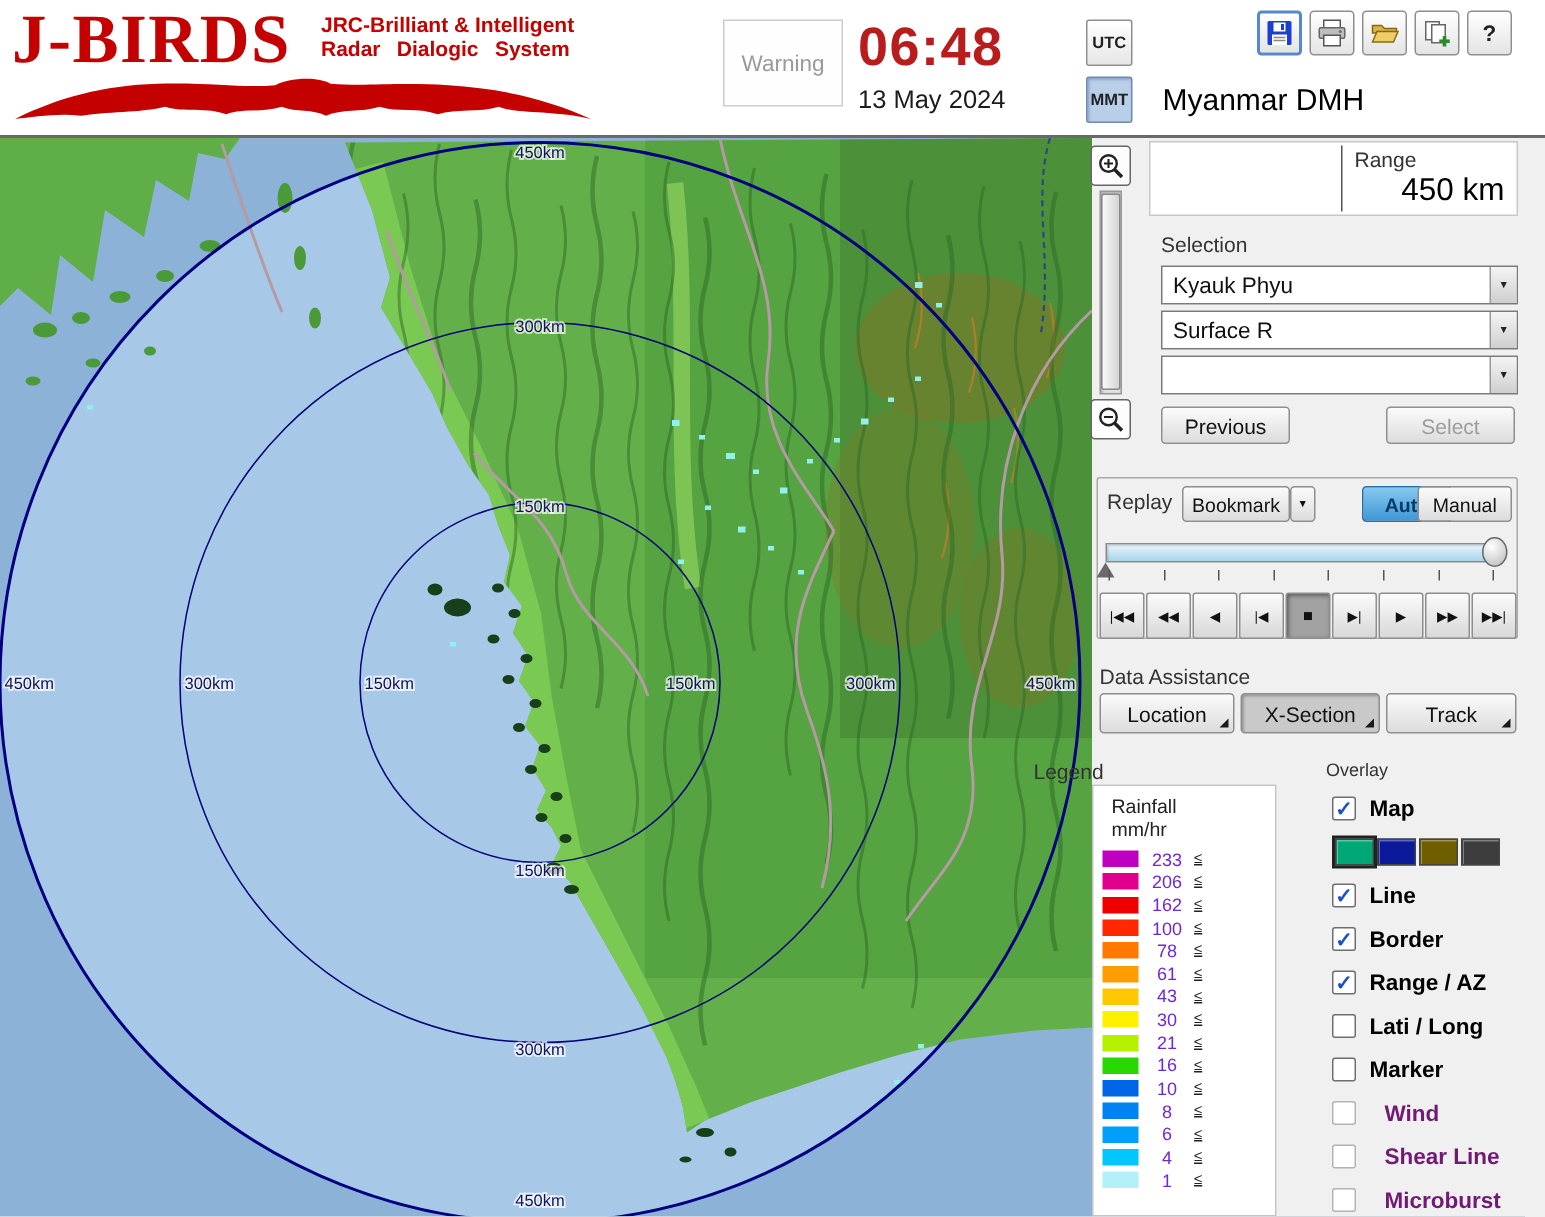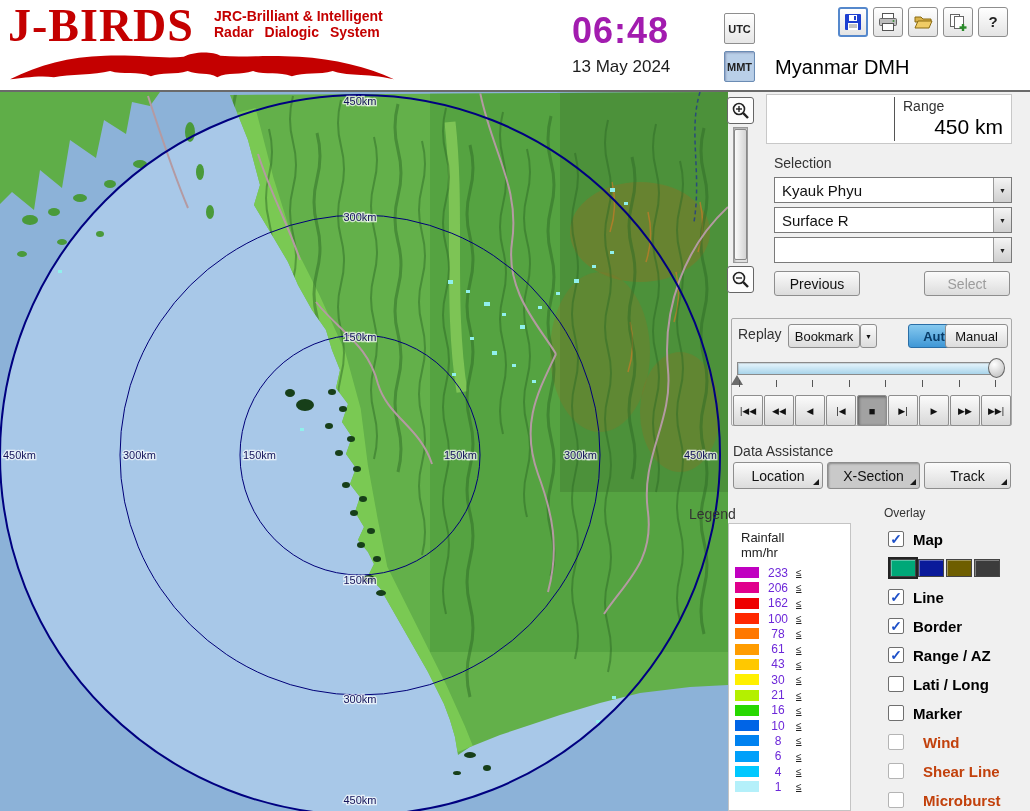--- a/index.html
+++ b/index.html
@@ -11,21 +11,21 @@
   .header{position:absolute;left:0;top:0;width:1030px;height:92px;background:#ffffff;
           border-bottom:2px solid #6a6a6a;}
   .logo-title{position:absolute;left:8px;top:0px;font-family:"Liberation Serif",serif;
           font-weight:bold;font-size:46px;color:#c40000;letter-spacing:1px;line-height:52px;}
   .logo-sub{position:absolute;left:214px;top:8px;color:#c40000;font-weight:bold;font-size:14px;line-height:16px;}
   .logo-sub .l2{word-spacing:7px;}
   .eagle{position:absolute;left:8px;top:48px;width:388px;height:36px;}
   .warnbox{position:absolute;left:482px;top:13px;width:80px;height:58px;background:#fefefe;
           border:1px solid #cccccc;display:flex;align-items:center;justify-content:center;}
   .warnbox span{color:#9a9a9a;font-size:15px;}
-  .time{position:absolute;left:572px;top:10px;font-size:36px;font-weight:600;color:#a21caf;letter-spacing:1px;}
+  .time{position:absolute;left:572px;top:10px;font-size:36px;font-weight:600;color:#b91c1c;letter-spacing:1px;}
   .date{position:absolute;left:572px;top:57px;font-size:17px;color:#1c1c1c;}
   .tzbtn{position:absolute;left:724px;width:31px;height:31px;font-size:11px;font-weight:bold;
          background:linear-gradient(#ffffff,#e6e6e6);border:1px solid #8e8e8e;border-radius:2px;color:#222;padding:0;}
   .tzbtn.utc{top:13px;}
   .tzbtn.mmt{top:51px;background:#b9cfe8;border:1px solid #6b8cb4;box-shadow:inset 1px 1px 2px rgba(0,0,60,.25);}
   .toolbar{position:absolute;left:838px;top:7px;display:flex;gap:5px;}
   .tbtn{width:30px;height:30px;background:linear-gradient(#ffffff,#e4e4e4);border:1px solid #8e8e8e;
         border-radius:3px;display:flex;align-items:center;justify-content:center;padding:0;}
   .tbtn.sel{border:2px solid #5588cc;}
   .station{position:absolute;left:775px;top:56px;font-size:20px;color:#000;}
@@ -97,40 +97,43 @@
   .lrow{display:flex;align-items:center;height:15.3px;}
   .lsw{width:24px;height:11px;flex:0 0 24px;}
   .lval{width:30px;text-align:center;font-size:12px;color:#6d28d9;margin-left:4px;}
   .lle{font-size:10px;color:#222;margin-left:3px;text-decoration:underline;}
   .ovitems{position:absolute;left:888px;top:528px;width:142px;}
   .orow{display:flex;align-items:center;height:22px;margin-bottom:7px;cursor:default;}
   .cb{width:16px;height:16px;background:#fff;border:1px solid #6f6f6f;border-radius:2px;flex:0 0 16px;
       display:flex;align-items:center;justify-content:center;font-size:14px;font-weight:bold;color:#1e50c8;line-height:1;}
   .orow.dis .cb{border-color:#b4b4b4;}
   .olab{font-size:15px;font-weight:600;color:#000;margin-left:9px;white-space:nowrap;}
-  .orow.dis .olab{color:#c2410c;margin-left:19px;}
+  .orow.dis .olab{color:#701a75;margin-left:19px;}
   .oswatches{display:flex;gap:2px;height:22px;margin-bottom:7px;padding-left:2px;align-items:center;}
   .osw{width:26px;height:18px;border:1px solid #444;box-shadow:inset 1px 1px 0 rgba(255,255,255,.35);}
   .osw.sel{outline:2px solid #222;}
 </style>
 </head>
 <body>
 
 <div class="app">
 
   <div class="header">
     <span class="logo-title">J-BIRDS</span>
     <div class="logo-sub">
       <div class="l1">JRC-Brilliant &amp; Intelligent</div>
       <div class="l2">Radar  Dialogic  System</div>
     </div>
     <svg class="eagle" viewBox="0 0 380 34">
       <path fill="#c40000" d="M2,30 C30,16 60,8 95,7 C130,6 150,10 172,8 C180,3 200,2 208,7 C230,9 250,6 285,8 C320,10 352,18 378,30 C350,24 330,27 318,22 C305,26 290,23 278,27 C265,22 252,26 240,22 C228,26 215,23 205,28 C196,23 186,26 176,22 C164,26 150,23 140,27 C128,22 112,26 100,22 C85,26 60,25 45,28 C30,26 14,29 2,30 Z"></path>
     </svg>
 
+    <div class="warnbox">
+      <span>Warning</span>
+    </div>
 
     <div class="time">06:48</div>
     <div class="date">13 May 2024</div>
 
     <button class="tzbtn utc">UTC</button>
     <button class="tzbtn mmt">MMT</button>
 
     <div class="toolbar">
       <button class="tbtn sel">
         <svg width="20" height="20">

